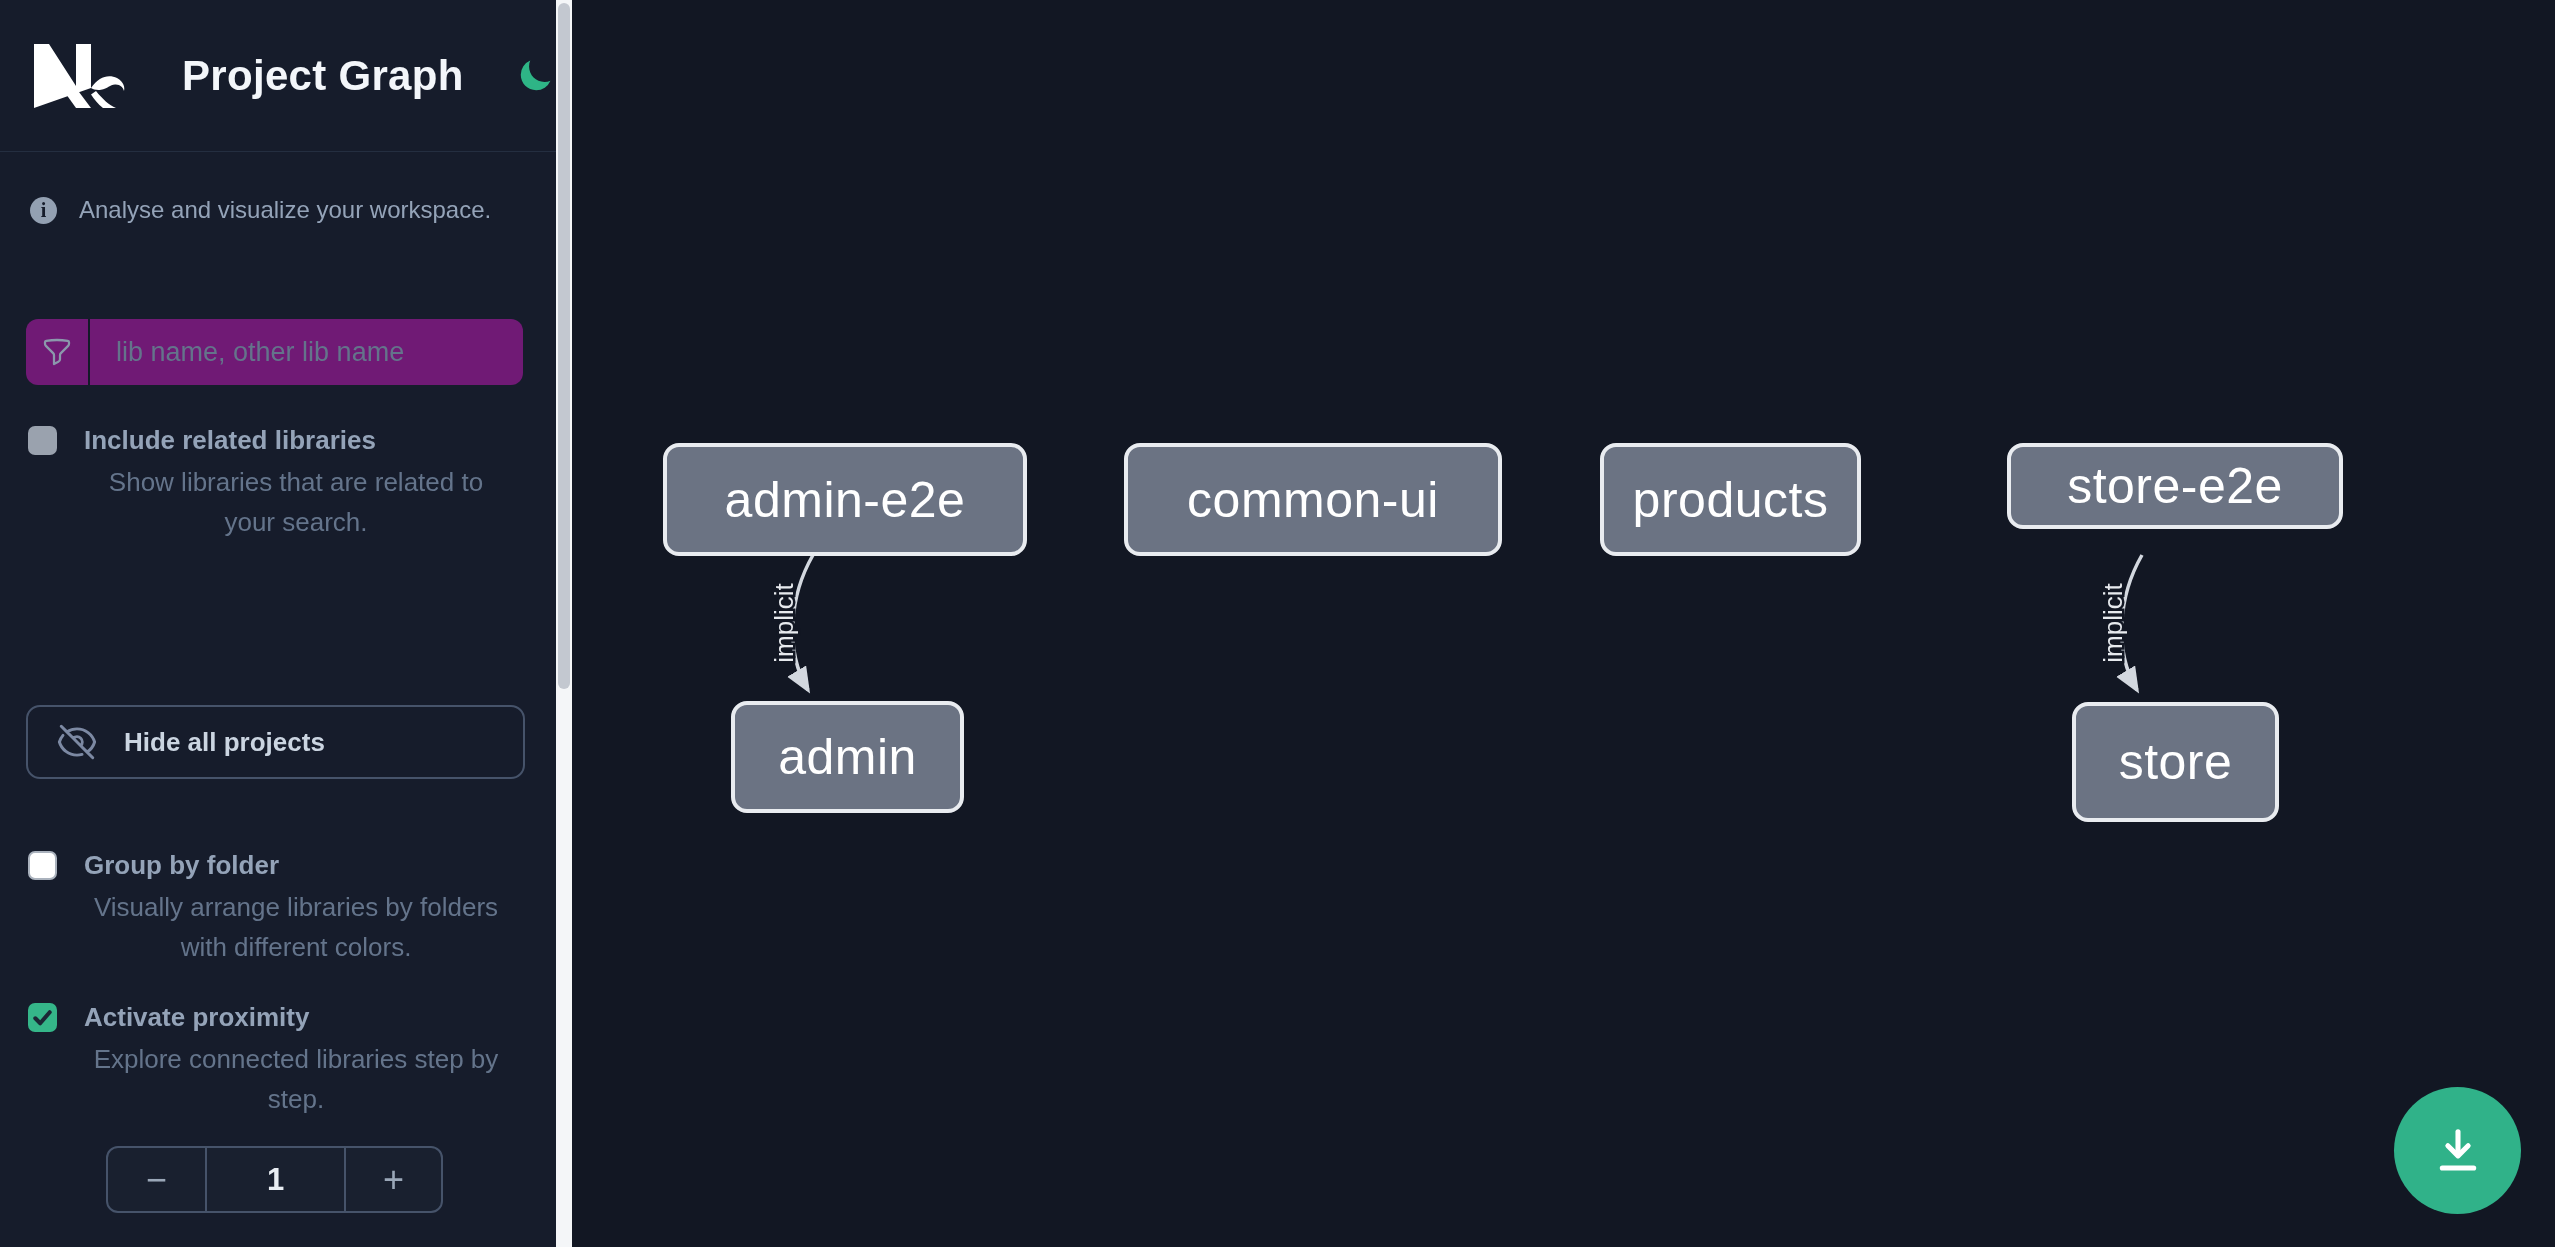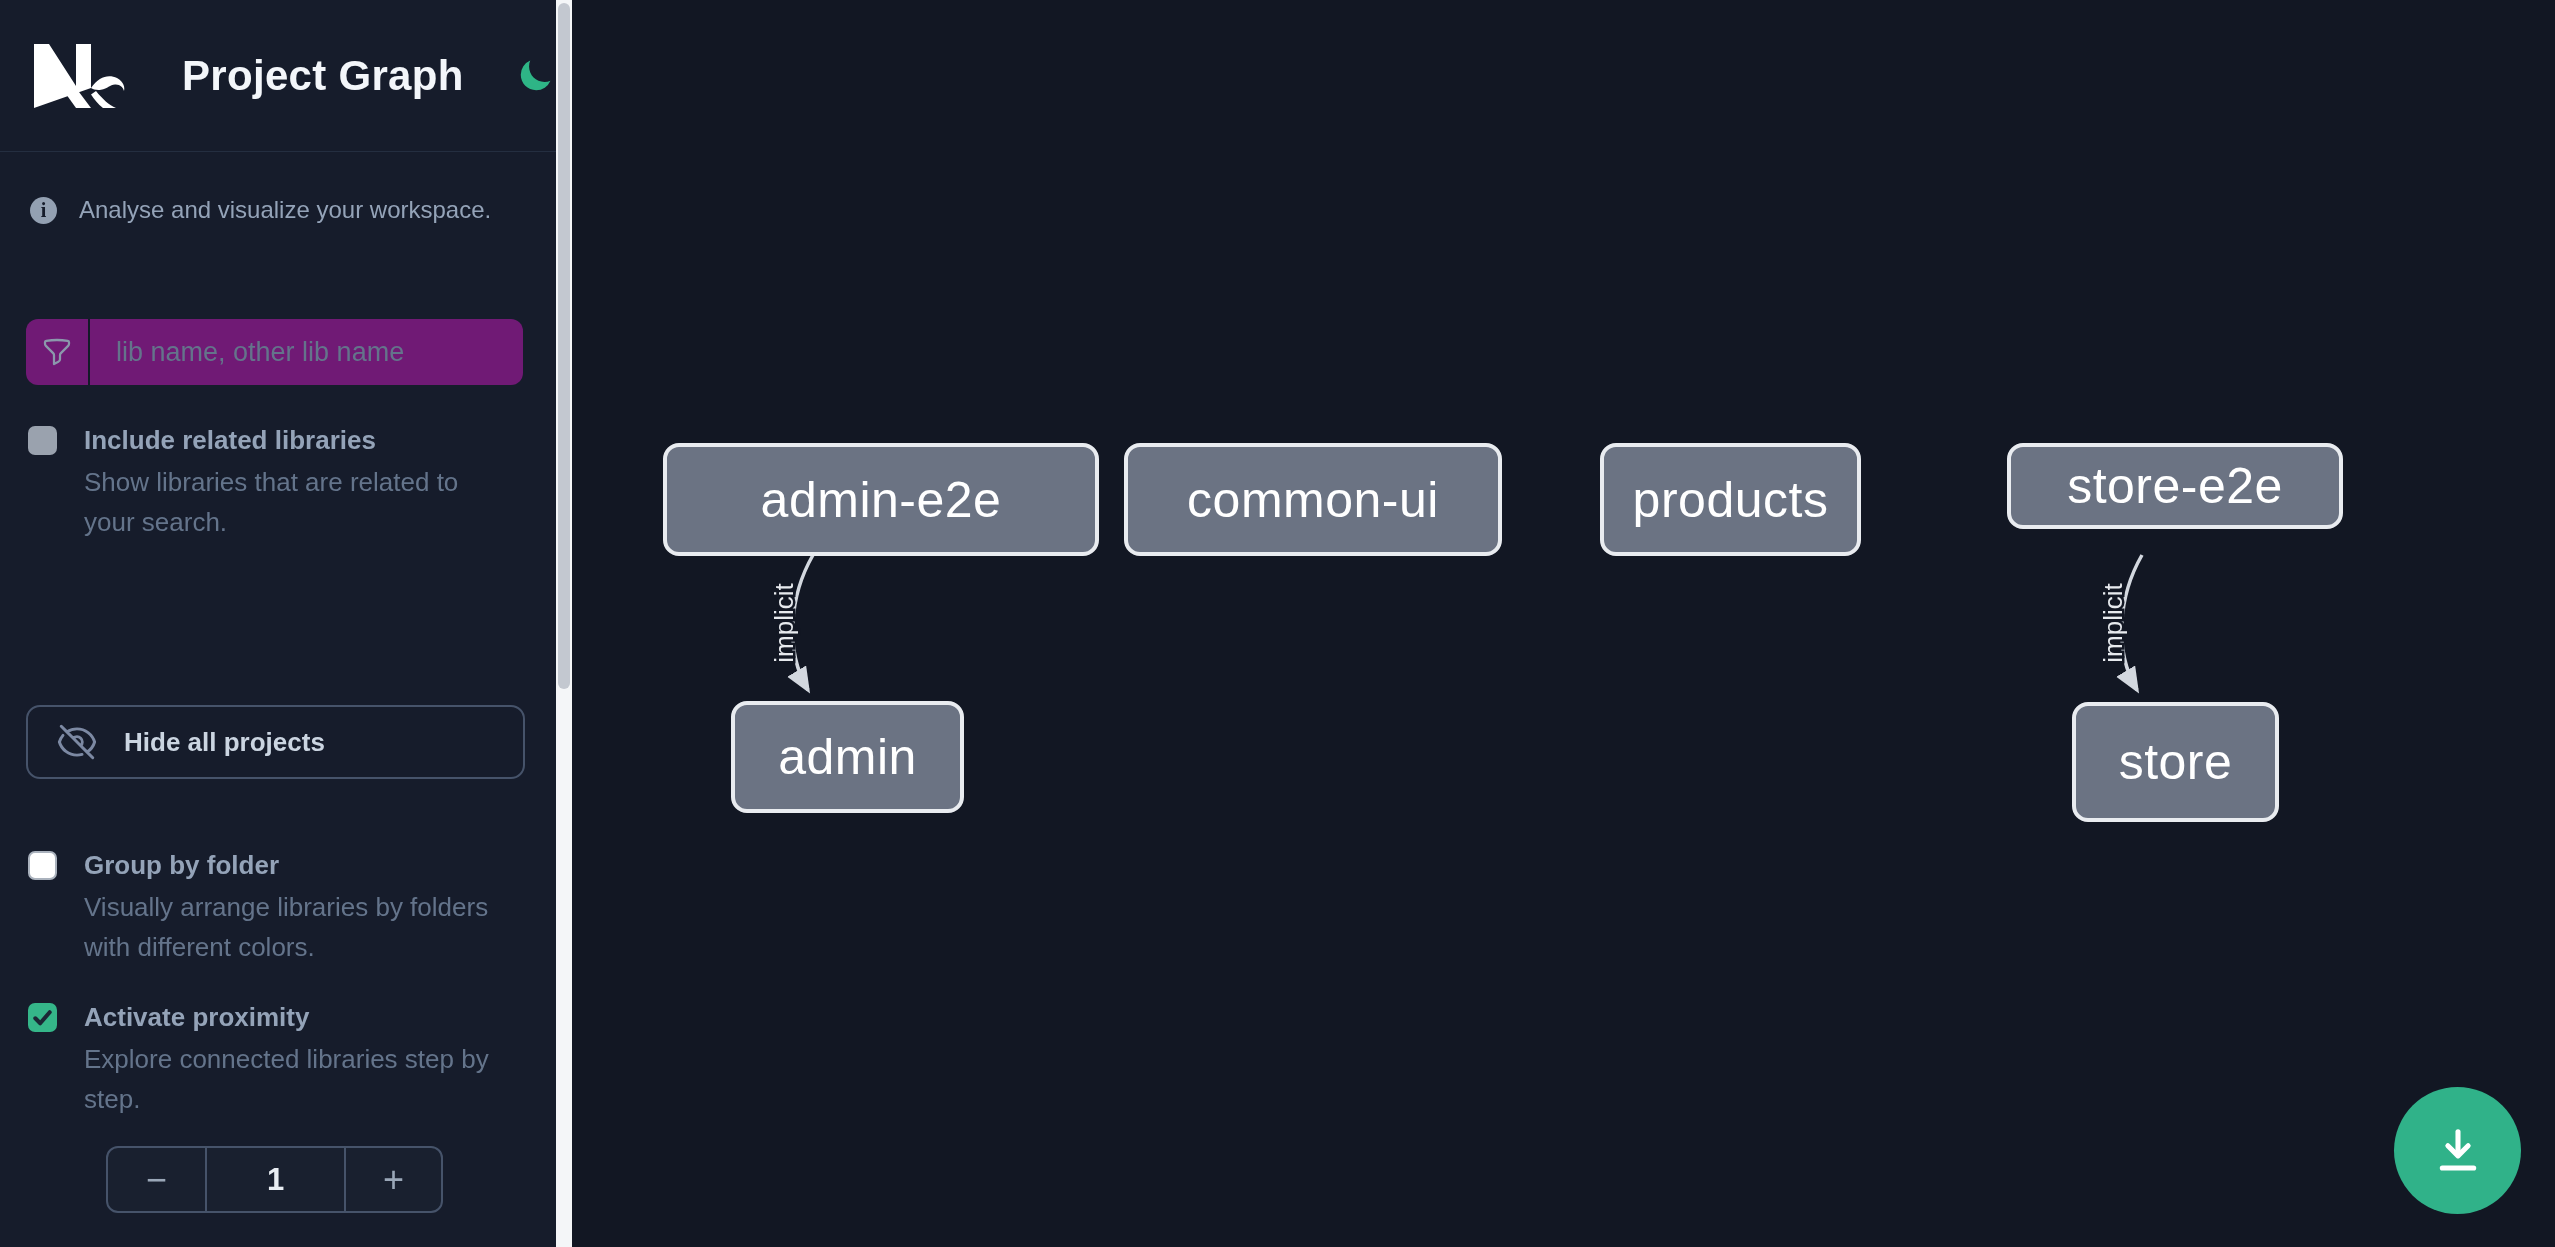--- a/index.html
+++ b/index.html
@@ -62,21 +62,21 @@
   .checkbox {
     width:29px; height:29px; border-radius:7px; flex:0 0 auto; margin-top:2px;
     display:flex; align-items:center; justify-content:center; cursor:pointer;
   }
   .checkbox.gray  { background:#9aa2ae; }
   .checkbox.white { background:#ffffff; border:2px solid #aab2bd; }
   .checkbox.green { background:#35b689; }
   .checkbox svg { width:23px; height:23px; }
   .check-texts { max-width:424px; }
   .check-label { font-size:26px; font-weight:600; color:#94a3b8; line-height:32px; }
-  .check-desc  { font-size:26px; color:#64748b; line-height:40px; margin-top:6px; }
+  .check-desc  { font-size:26px; color:#64748b; line-height:40px; margin-top:6px;text-align:center; }
 
   .side-btn {
     position:absolute; left:26px; width:499px; height:74px;
     display:flex; align-items:center; gap:26px; padding-left:28px;
     border-radius:14px; background:transparent; cursor:pointer;
     font-family:"Liberation Sans", sans-serif;
     font-size:26px; font-weight:600; color:#cbd5e1;
   }
   .side-btn svg { width:42px; height:42px; flex:0 0 auto; }
   .side-btn.focused {
@@ -228,21 +228,21 @@
     <g>
       <path d="M 241 555 C 218 595, 212 650, 236 690" fill="none" stroke="#d3d8df" stroke-width="3.5" marker-end="url(#arrow)"></path>
       <text class="edge-label" transform="translate(221,623) rotate(-90)" text-anchor="middle">implicit</text>
     </g>
     <g>
       <path d="M 1570 555 C 1547 595, 1541 650, 1565 690" fill="none" stroke="#d3d8df" stroke-width="3.5" marker-end="url(#arrow)"></path>
       <text class="edge-label" transform="translate(1550,623) rotate(-90)" text-anchor="middle">implicit</text>
     </g>
   </svg>
 
-  <div class="graph-node" style="left:91px;  top:443px; width:436px; height:113px;">admin-e2e</div>
+  <div class="graph-node" style="left:91px;  top:443px; width:364px; height:113px;">admin-e2e</div>
   <div class="graph-node" style="left:552px; top:443px; width:378px; height:113px;">common-ui</div>
   <div class="graph-node" style="left:1028px;top:443px; width:261px; height:113px;">products</div>
   <div class="graph-node" style="left:1435px;top:443px; width:336px; height:86px;">store-e2e</div>
   <div class="graph-node" style="left:159px; top:701px; width:233px; height:112px;">admin</div>
   <div class="graph-node" style="left:1500px;top:702px; width:207px; height:120px;">store</div>
 
   <button class="fab">
     <svg viewBox="0 0 24 24" fill="none" stroke="#ffffff" stroke-width="2.1" stroke-linecap="round" stroke-linejoin="round">
       <path d="M12 4 v9.5"></path>
       <path d="M7.8 9.8 12 14 16.2 9.8"></path>

